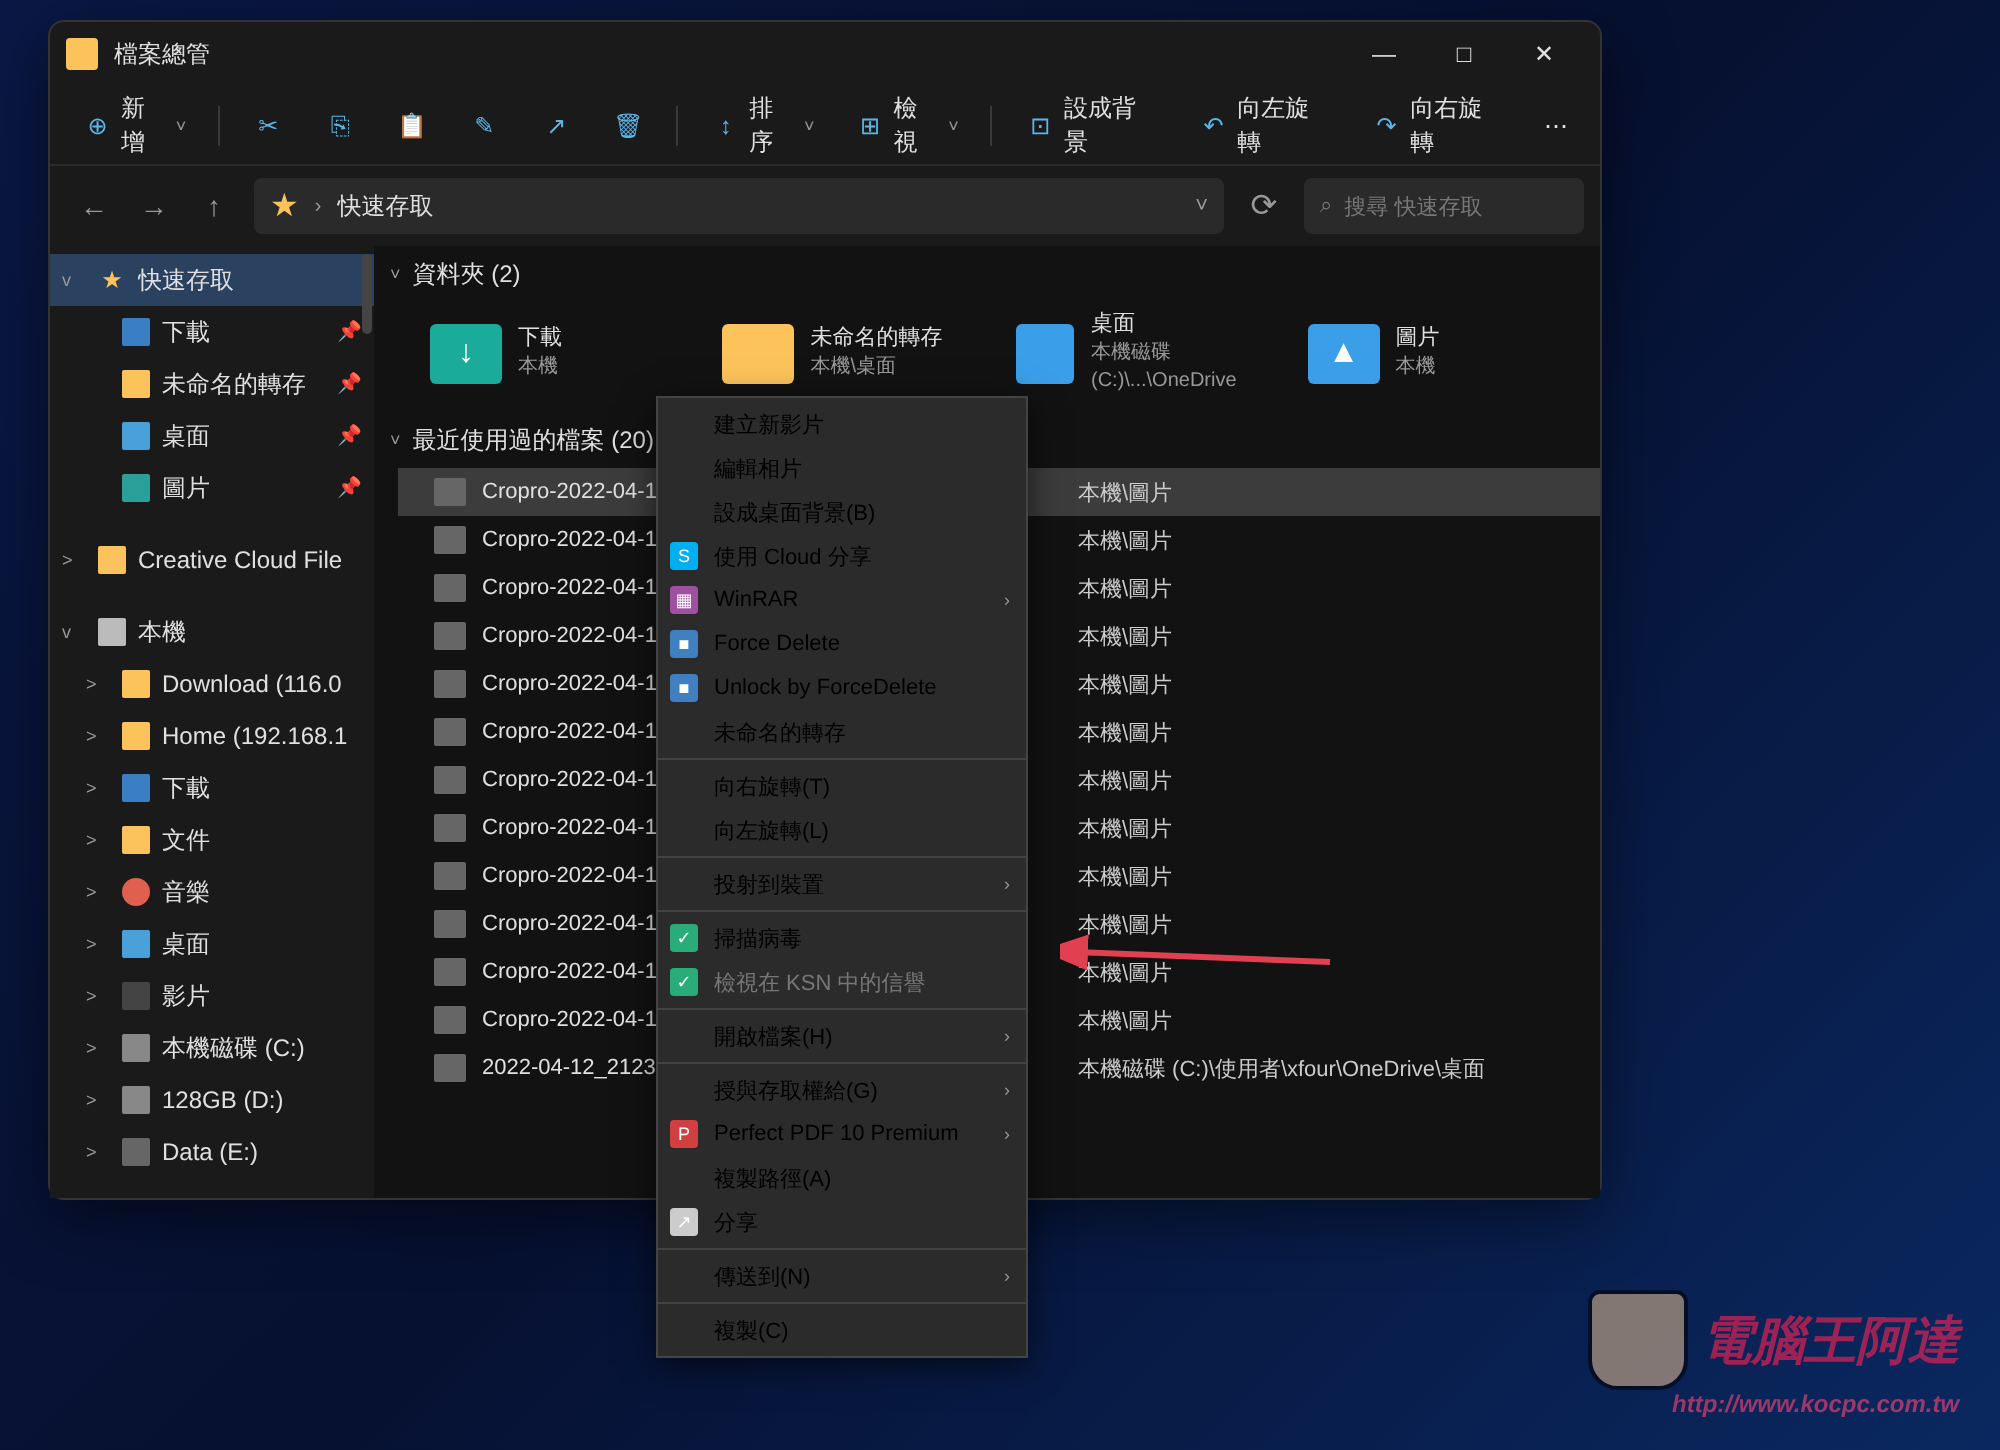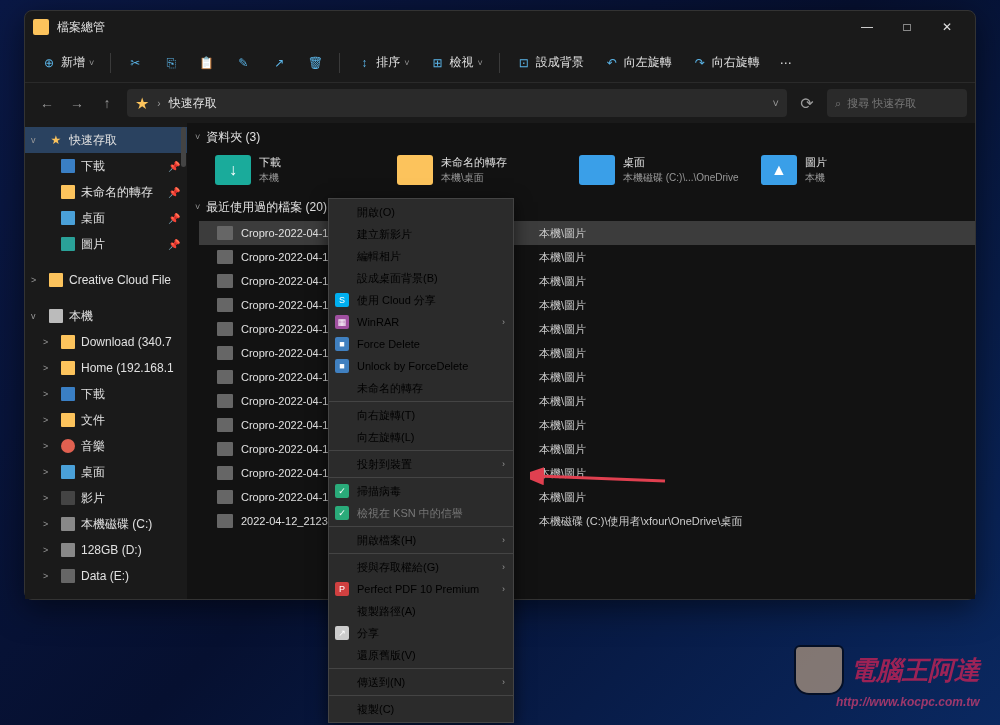--- a/index.html
+++ b/index.html
@@ -1,17 +1,17 @@
 <!DOCTYPE html>
 <html><head>
 <meta charset="utf-8">
 <style>
 * { margin: 0; padding: 0; box-sizing: border-box; font-family: "Segoe UI", "Microsoft JhengHei", sans-serif; }
 body { width: 1000px; height: 725px; background: linear-gradient(135deg, #0a1845 0%, #061030 50%, #0a2860 100%); overflow: hidden; position: relative; }
-.window { position: absolute; top: 10px; left: 24px; width: 952px; height: 590px; background: #1a1a1a; border-radius: 8px; border: 1px solid #333; box-shadow: 0 8px 32px rgba(0,0,0,0.5); display: flex; flex-direction: column; color: #e0e0e0; }
+.window { position: absolute; top: 10px; left: 24px; width: 777px; height: 590px; background: #1a1a1a; border-radius: 8px; border: 1px solid #333; box-shadow: 0 8px 32px rgba(0,0,0,0.5); display: flex; flex-direction: column; color: #e0e0e0; }
 .titlebar { height: 32px; display: flex; align-items: center; padding: 0 8px; }
 .titlebar .icon { width: 16px; height: 16px; background: #fcc35c; margin-right: 8px; border-radius: 2px; }
 .titlebar .title { font-size: 12px; flex: 1; }
 .titlebar .controls { display: flex; gap: 0; }
 .titlebar .controls span { width: 40px; height: 32px; display: flex; align-items: center; justify-content: center; font-size: 12px; }
 .toolbar { height: 40px; display: flex; align-items: center; gap: 4px; padding: 0 8px; border-bottom: 1px solid #2a2a2a; }
 .tb-btn { height: 30px; padding: 0 8px; display: flex; align-items: center; gap: 4px; color: #e0e0e0; font-size: 12px; border-radius: 4px; cursor: pointer; }
 .tb-icon { width: 16px; height: 16px; display: flex; align-items: center; justify-content: center; color: #5bb5e8; }
 .tb-sep { width: 1px; height: 20px; background: #3a3a3a; margin: 0 4px; }
 .addrbar { height: 40px; display: flex; align-items: center; gap: 6px; padding: 0 8px; }
@@ -195,21 +195,21 @@
         </div>
         <div style="height: 10px;"></div>
         <div class="side-item">
           <span class="exp">v</span>
           <span class="ico fold-pc"></span>
           <span class="lbl">本機</span>
         </div>
         <div class="side-item indent-1">
           <span class="exp">&gt;</span>
           <span class="ico fold-yel"></span>
-          <span class="lbl">Download (340.7</span>
+          <span class="lbl">Download (116.0</span>
         </div>
         <div class="side-item indent-1">
           <span class="exp">&gt;</span>
           <span class="ico fold-yel"></span>
           <span class="lbl">Home (192.168.1</span>
         </div>
         <div class="side-item indent-1">
           <span class="exp">&gt;</span>
           <span class="ico fold-blue"></span>
           <span class="lbl">下載</span>
@@ -246,21 +246,21 @@
         </div>
         <div class="side-item indent-1">
           <span class="exp">&gt;</span>
           <span class="ico fold-camera"></span>
           <span class="lbl">Data (E:)</span>
         </div>
       </div>
     <div class="main">
       <div class="section-hdr">
         <span class="chev">˅</span>
-        <span>資料夾 (3)</span>
+        <span>資料夾 (2)</span>
       </div>
       <div class="folder-grid" id="folder-grid">
           <div class="folder-item">
             <div class="big-ico" style="background:#1aab9b">↓</div>
             <div class="info">
               <div>下載</div>
               <div class="sub">本機</div>
             </div>
           </div>
           <div class="folder-item">
@@ -356,23 +356,20 @@
             <span class="fname">2022-04-12_212338</span>
             <span class="floc">本機磁碟 (C:)\使用者\xfour\OneDrive\桌面</span>
           </div>
         </div>
     </div>
   </div>
 </div>
 
 <div class="context-menu" id="context-menu">
     <div class="cm-item">
-      <span>開啟(O)</span>
-    </div>
-    <div class="cm-item">
       <span>建立新影片</span>
     </div>
     <div class="cm-item">
       <span>編輯相片</span>
     </div>
     <div class="cm-item">
       <span>設成桌面背景(B)</span>
     </div>
     <div class="cm-item">
       <span class="ico-l" style="background:#00aff0;border-radius:2px;color:#fff;font-size:9px">S</span>
@@ -429,23 +426,20 @@
       <span class="ico-l" style="background:#d04040;border-radius:2px;color:#fff;font-size:9px">P</span>
       <span>Perfect PDF 10 Premium</span>
       <span class="sub-arr">›</span>
     </div>
     <div class="cm-item">
       <span>複製路徑(A)</span>
     </div>
     <div class="cm-item">
       <span class="ico-l" style="background:#ccc;border-radius:2px;color:#fff;font-size:9px">↗</span>
       <span>分享</span>
-    </div>
-    <div class="cm-item">
-      <span>還原舊版(V)</span>
     </div>
     <div class="cm-sep"></div>
     <div class="cm-item">
       <span>傳送到(N)</span>
       <span class="sub-arr">›</span>
     </div>
     <div class="cm-sep"></div>
     <div class="cm-item">
       <span>複製(C)</span>
     </div>

